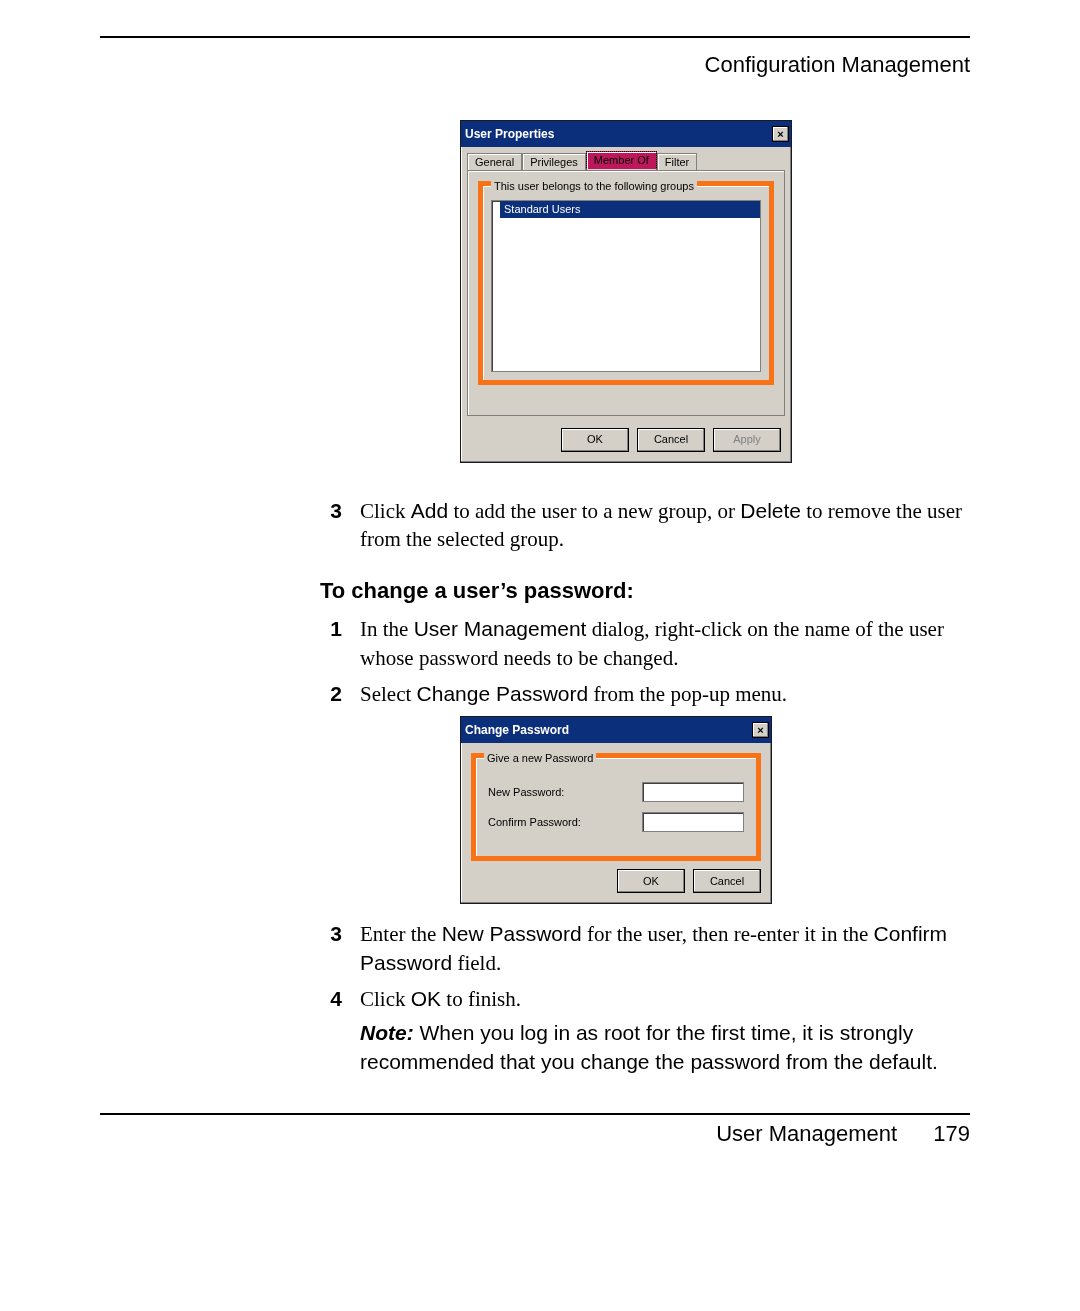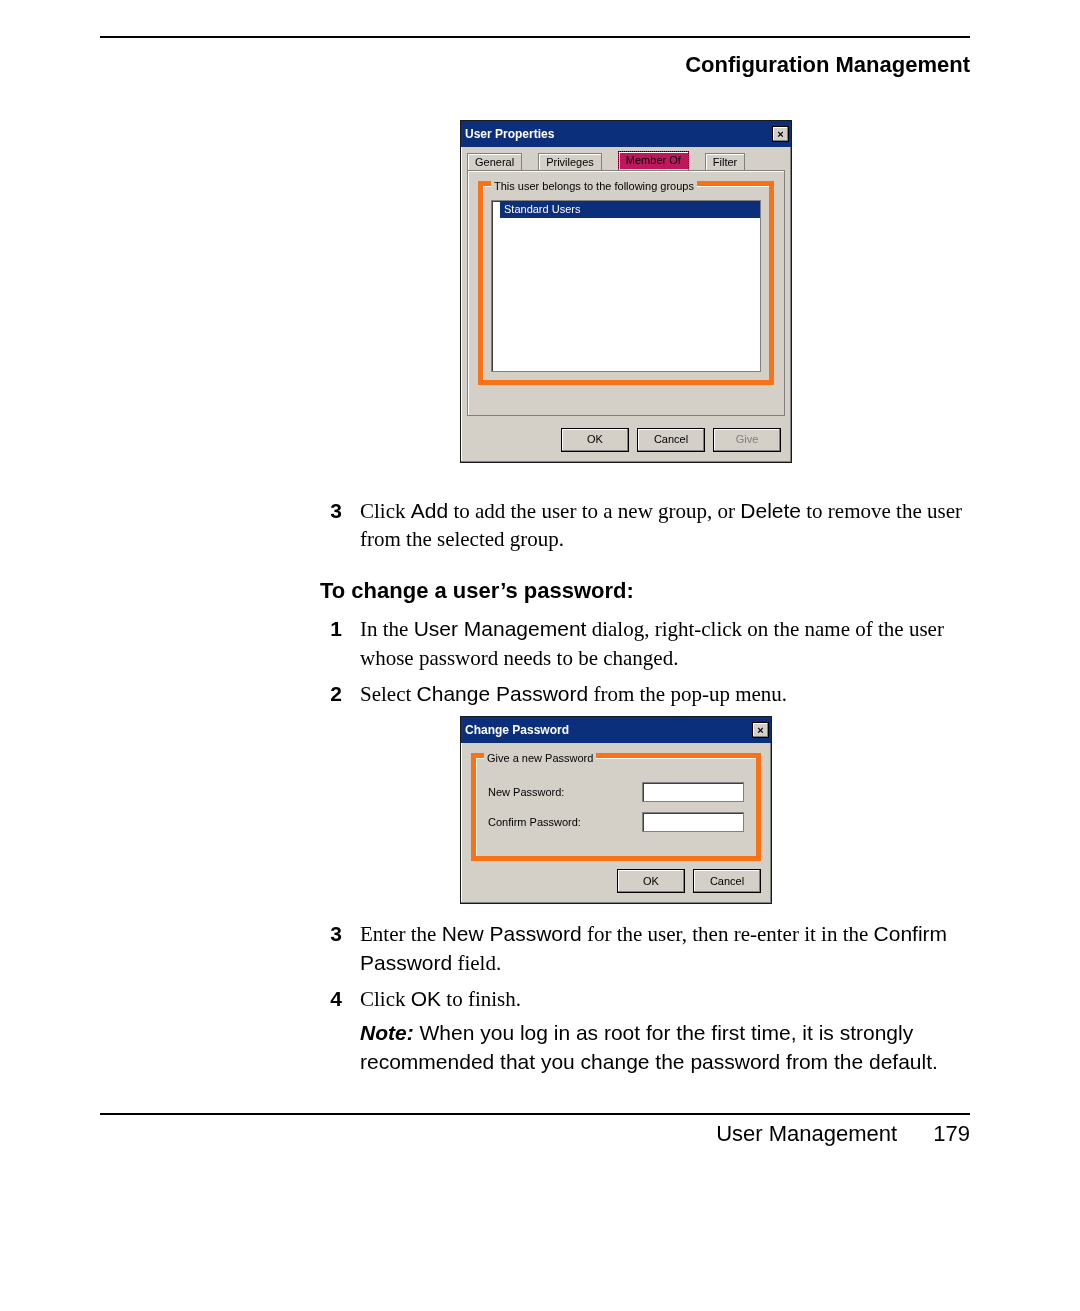--- a/index.html
+++ b/index.html
@@ -25,21 +25,20 @@
     right: 110px;
     top: 36px;
     border-top: 2px solid #000;
   }
   .running-head {
     position: absolute;
     top: 50px;
     right: 110px;
     font-family: "Trebuchet MS", Arial, sans-serif;
     font-size: 22px;
-    font-weight: bold;
   }
   .content {
     position: absolute;
     top: 120px;
     left: 320px;
     right: 110px;
   }
   .ol-step {
     display: flex;
     gap: 18px;
@@ -131,21 +130,21 @@
     line-height: 1;
     font-weight: bold;
   }
   .dlg1 {
     width: 330px;
     margin-left: 140px;
     margin-bottom: 22px;
   }
   .tabs-row {
     display: flex;
-    gap: 16px;
+    gap: 0;
     margin: 4px 6px 0 6px;
     align-items: flex-end;
   }
   .tab {
     border: 1px solid #808080;
     border-bottom: none;
     background: #d4d0c8;
     padding: 1px 7px;
     font-size: 11px;
     box-shadow: inset 1px 1px 0 #fff;
@@ -270,21 +269,21 @@
         <div class="group-box">
           <div class="group-legend">This user belongs to the following groups</div>
           <div class="listbox">
             <div class="sel">Standard Users</div>
           </div>
         </div>
       </div>
       <div class="btn-row">
         <div class="win-btn">OK</div>
         <div class="win-btn">Cancel</div>
-        <div class="win-btn disabled">Give</div>
+        <div class="win-btn disabled">Apply</div>
       </div>
     </div>
 
     <div class="spacer-after-dialog1"></div>
 
     <div class="ol-step">
       <div class="ol-num">3</div>
       <div class="ol-body">
         <span>Click </span><span class="ui-font">Add</span><span> to add the user to a new group, or </span><span class="ui-font">Delete</span><span> to remove the user from the selected group.</span>
       </div>

